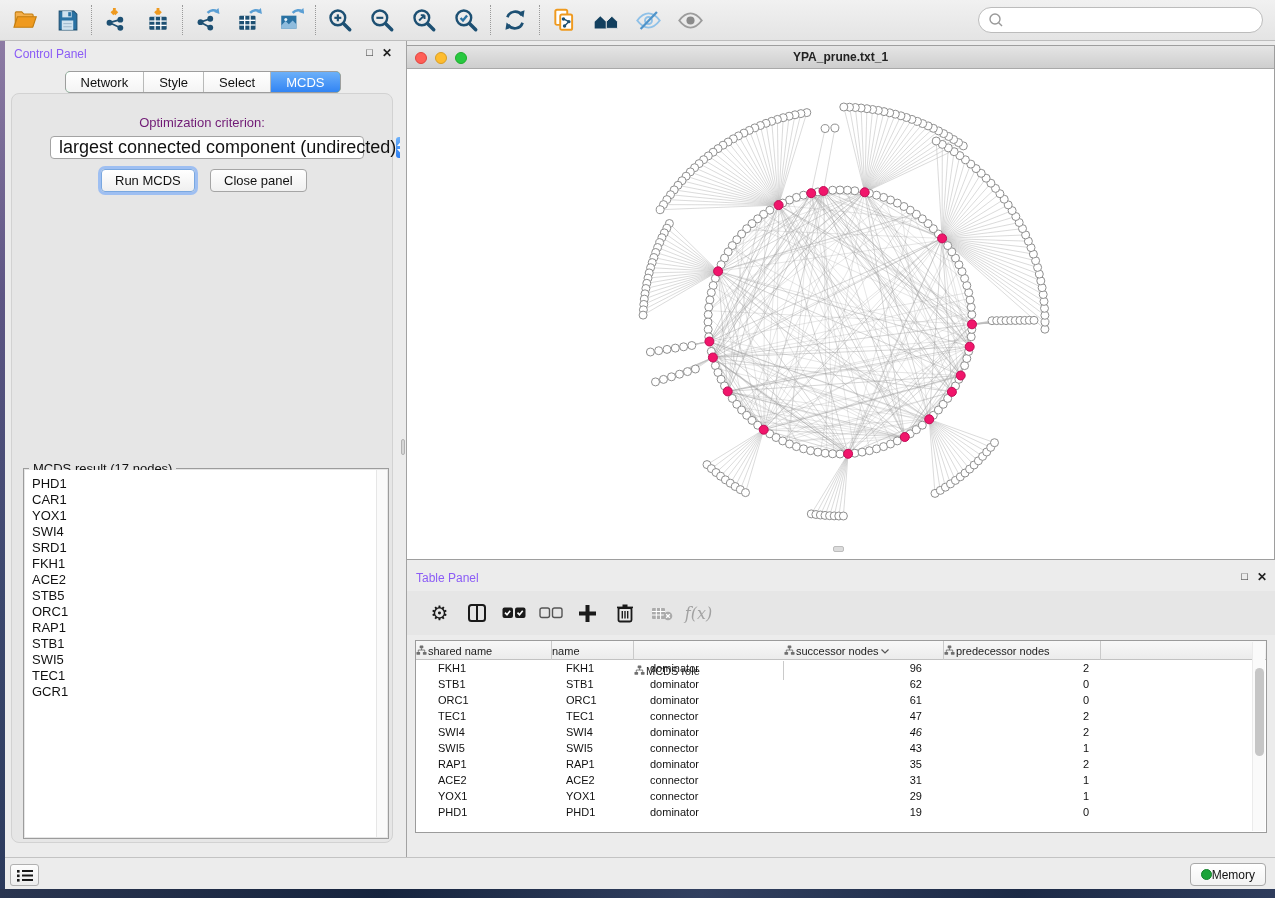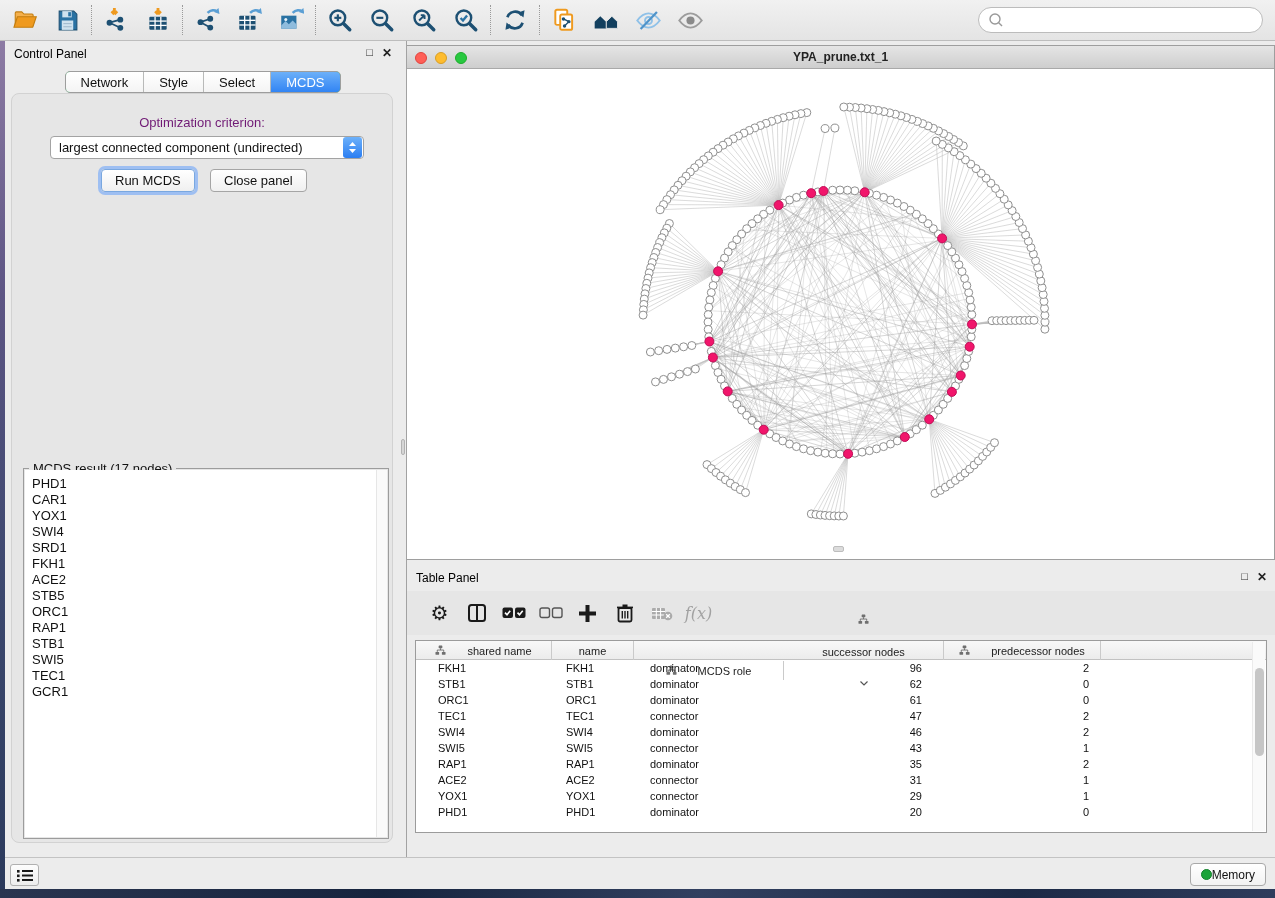--- a/index.html
+++ b/index.html
@@ -9,33 +9,33 @@
 #toolbar{position:absolute;left:0;top:0;width:1275px;height:41px;background:linear-gradient(#f1f1f1,#e4e4e4);border-bottom:1px solid #bdbdbd;display:flex;align-items:center;padding-left:4px}
 .tbicon{width:42px;height:34px;display:flex;align-items:center;justify-content:center}
 .tbsep{width:1px;height:30px;border-left:1px dotted #9a9a9a;margin:0 3px}
 #search-box{position:absolute;right:12px;top:7px;width:285px;height:26px;background:#fff;border:1px solid #bcbcbc;border-radius:13px;display:flex;align-items:center;padding-left:9px;gap:5px}
 #search-box input{border:none;outline:none;flex:1;font-size:12px;background:transparent;height:20px;font-family:"Liberation Sans",sans-serif}
 
 #wall-left{position:absolute;left:0;top:41px;width:5px;height:849px;background:linear-gradient(180deg,#8d7ba4 0%,#5d5584 30%,#3c486e 65%,#2b3a5c 100%)}
 #wall-bottom{position:absolute;left:0;top:889px;width:1275px;height:9px;background:linear-gradient(90deg,#2a3550,#16243e 30%,#324060 55%,#1c2a46 80%,#2e3c5c)}
 
 #control-panel{position:absolute;left:5px;top:41px;width:395px;height:816px;background:#ececec}
-.panel-title{position:absolute;left:9px;top:6px;font-size:12px;color:#000000}
+.panel-title{position:absolute;left:9px;top:6px;font-size:12px;color:#8b5cf6}
 .panel-ctrls{position:absolute;right:8px;top:5px;display:flex;gap:9px;font-size:11px;color:#222}
 .panel-ctrls span{cursor:default}
 .float-glyph{font-size:11px}
 .close-glyph{font-weight:bold;font-size:12px}
 #control-tabs{position:absolute;left:50%;top:30px;transform:translateX(-50%);display:flex;border:1px solid #9d9d9d;border-radius:5px;overflow:hidden;background:#22c55e;height:22px}
 .seg-tab{padding:3px 15px 0 15px;font-size:13px;color:#111;background:linear-gradient(#ffffff,#f3f3f3);border-right:1px solid #b9b9b9;height:22px}
 .seg-tab:last-child{border-right:none}
 .seg-tab.active{background:linear-gradient(#6cb0f9,#2c80f3);color:#fff;border-right:none}
 #mcds-pane{position:absolute;left:6px;top:52px;width:382px;height:750px;background:#e6e6e6;border:1px solid #d2d2d2;border-radius:8px}
 #opt-label{position:absolute;left:0;top:21px;width:100%;text-align:center;font-size:13px;color:#701a75}
 #opt-select{position:absolute;left:38px;top:42px;width:314px;height:23px;background:#fff;border:1px solid #a3a3a3;border-radius:4px;display:flex;align-items:center}
-#opt-select .sel-text{flex:1;font-size:13px;padding-left:8px;color:#111;white-space:nowrap}
+#opt-select .sel-text{flex:1;font-size:18px;padding-left:8px;color:#111;white-space:nowrap}
 #opt-select .sel-stepper{width:19px;height:21px;border-radius:3px;background:linear-gradient(#6db1fa,#2b7ef2);margin-right:1px;display:flex;flex-direction:column;align-items:center;justify-content:center;gap:1px}
 .btn{background:linear-gradient(#ffffff,#f0f0f0);border:1px solid #a5a5a5;border-radius:4px;font-size:13px;padding:3px 13px;color:#111;font-family:"Liberation Sans",sans-serif}
 #run-btn{position:absolute;left:89px;top:75px;box-shadow:0 0 0 3px rgba(110,165,250,.6);border-color:#7aa8e0}
 #closepanel-btn{position:absolute;left:198px;top:75px}
 #mcds-groupbox{position:absolute;left:11px;top:374px;width:366px;height:371px;border:1px solid #9c9c9c}
 #mcds-legend{position:absolute;top:-8px;left:5px;background:#e6e6e6;padding:0 4px;font-size:13px;color:#111}
 #mcds-result-list{position:absolute;left:1px;top:1px;right:12px;bottom:1px;background:#fff;padding:6px 0 0 7px;overflow:hidden}
 #mcds-scroll{position:absolute;right:1px;top:1px;bottom:1px;width:11px;background:#fafafa;border-left:1px solid #e6e6e6}
 .mcds-item{font-size:13px;line-height:16px;color:#111}
 
@@ -52,21 +52,21 @@
 #net-title{position:absolute;left:0;top:4px;width:100%;text-align:center;font-size:12px;font-weight:600;color:#222}
 #network-canvas{position:absolute;left:0;top:23px}
 
 #table-panel{position:absolute;left:407px;top:565px;width:868px;height:292px;background:#ececec}
 #tp-toolbar{position:absolute;left:0;top:26px;width:100%;height:44px;background:#e6e6e6;display:flex;align-items:center;padding-left:14px}
 .tpicon{width:37px;height:30px;display:flex;align-items:center;justify-content:center}
 .gear-glyph{font-size:20px;color:#1a1a1a;line-height:1}
 .fx-glyph{font-family:"DejaVu Serif",serif;font-style:italic;font-size:16px;color:#a2a2a2}
 #node-table{position:absolute;left:8px;top:75px;width:852px;height:193px;background:#fff;border:1px solid #9b9b9b}
 #table-header-row{display:flex;height:19px;background:linear-gradient(#f8f8f8,#ececec);border-bottom:1px solid #c2c2c2}
-.th{display:flex;align-items:center;justify-content:center;gap:21px;font-size:11px;color:#222;border-right:1px solid #cacaca;height:19px}
+.th{display:flex;align-items:center;gap:1px;font-size:11px;color:#222;border-right:1px solid #cacaca;height:19px}
 .th-label{white-space:nowrap}
 .tr{display:flex;height:16px}
 .td{font-size:11px;color:#111;line-height:16px;white-space:nowrap;overflow:hidden}
 .td.num{text-align:right}
 #table-vscroll{position:absolute;right:1px;top:1px;bottom:1px;width:13px;background:#fafafa;border-left:1px solid #ebebeb}
 #table-vthumb{position:absolute;left:2px;top:26px;width:9px;height:88px;background:#c6c6c6;border-radius:5px}
 #bottom-tabs{position:absolute;left:50%;top:269px;transform:translateX(-50%);display:flex}
 .bottom-tab{font-size:12px;padding:3px 13px 4px 13px;background:#fff;border:1px solid #aeaeae;color:#111;margin-left:-1px;border-radius:3px 3px 6px 6px;height:21px;white-space:nowrap}
 .bottom-tab.active{background:linear-gradient(#6cb0f9,#2c80f3);color:#fff;border-color:#2f7fd6;z-index:2}
 
@@ -1073,21 +1073,21 @@
           </div>
           <div class="th" style="width: 150px; margin-top: 20px;">
             <svg viewBox="0 0 12 12" width="11" height="11" style="flex:none">
               <path d="M6 3.5v2M2.5 7.5v-2h7v2" stroke="#6f6f6f" fill="none"></path>
               <rect x="4" y="0.5" width="4" height="3" rx="0.5" fill="#6f6f6f"></rect>
               <rect x="0.5" y="7.5" width="4" height="3" rx="0.5" fill="#6f6f6f"></rect>
               <rect x="7.5" y="7.5" width="4" height="3" rx="0.5" fill="#6f6f6f"></rect>
             </svg>
             <span class="th-label">MCDS role</span>
           </div>
-          <div class="th" style="width: 160px; flex-direction: column;">
+          <div class="th" style="width: 160px;">
             <svg viewBox="0 0 12 12" width="11" height="11" style="flex:none">
               <path d="M6 3.5v2M2.5 7.5v-2h7v2" stroke="#6f6f6f" fill="none"></path>
               <rect x="4" y="0.5" width="4" height="3" rx="0.5" fill="#6f6f6f"></rect>
               <rect x="0.5" y="7.5" width="4" height="3" rx="0.5" fill="#6f6f6f"></rect>
               <rect x="7.5" y="7.5" width="4" height="3" rx="0.5" fill="#6f6f6f"></rect>
             </svg>
             <span class="th-label">successor nodes</span>
             <svg width="10" height="8" viewBox="0 0 10 8" style="flex:none">
               <path d="M1.5 2.5L5 6l3.5-3.5" stroke="#555" fill="none" stroke-width="1.2"></path>
             </svg>
@@ -1128,21 +1128,21 @@
             <div class="td" style="width: 136px; padding-left: 22px; padding-right: 0px;">TEC1</div>
             <div class="td" style="width: 82px; padding-left: 14px; padding-right: 0px;">TEC1</div>
             <div class="td" style="width: 150px; padding-left: 16px; padding-right: 0px;">connector</div>
             <div class="td num" style="width: 160px; padding-left: 0px; padding-right: 22px;">47</div>
             <div class="td num" style="width: 157px; padding-left: 0px; padding-right: 12px;">2</div>
           </div>
           <div class="tr">
             <div class="td" style="width: 136px; padding-left: 22px; padding-right: 0px;">SWI4</div>
             <div class="td" style="width: 82px; padding-left: 14px; padding-right: 0px;">SWI4</div>
             <div class="td" style="width: 150px; padding-left: 16px; padding-right: 0px;">dominator</div>
-            <div class="td num" style="width: 160px; padding-left: 0px; padding-right: 22px;">46</div>
+            <div class="td num" style="width: 160px; padding-left: 0px; padding-right: 22px; font-style: italic;">46</div>
             <div class="td num" style="width: 157px; padding-left: 0px; padding-right: 12px;">2</div>
           </div>
           <div class="tr">
             <div class="td" style="width: 136px; padding-left: 22px; padding-right: 0px;">SWI5</div>
             <div class="td" style="width: 82px; padding-left: 14px; padding-right: 0px;">SWI5</div>
             <div class="td" style="width: 150px; padding-left: 16px; padding-right: 0px;">connector</div>
             <div class="td num" style="width: 160px; padding-left: 0px; padding-right: 22px;">43</div>
             <div class="td num" style="width: 157px; padding-left: 0px; padding-right: 12px;">1</div>
           </div>
           <div class="tr">
@@ -1163,21 +1163,21 @@
             <div class="td" style="width: 136px; padding-left: 22px; padding-right: 0px;">YOX1</div>
             <div class="td" style="width: 82px; padding-left: 14px; padding-right: 0px;">YOX1</div>
             <div class="td" style="width: 150px; padding-left: 16px; padding-right: 0px;">connector</div>
             <div class="td num" style="width: 160px; padding-left: 0px; padding-right: 22px;">29</div>
             <div class="td num" style="width: 157px; padding-left: 0px; padding-right: 12px;">1</div>
           </div>
           <div class="tr">
             <div class="td" style="width: 136px; padding-left: 22px; padding-right: 0px;">PHD1</div>
             <div class="td" style="width: 82px; padding-left: 14px; padding-right: 0px;">PHD1</div>
             <div class="td" style="width: 150px; padding-left: 16px; padding-right: 0px;">dominator</div>
-            <div class="td num" style="width: 160px; padding-left: 0px; padding-right: 22px;">20</div>
+            <div class="td num" style="width: 160px; padding-left: 0px; padding-right: 22px;">19</div>
             <div class="td num" style="width: 157px; padding-left: 0px; padding-right: 12px;">0</div>
           </div>
         </div>
       <div id="table-vscroll">
           <div id="table-vthumb"></div>
         </div>
     </div>
   </div>
 
   <div id="status-bar">

